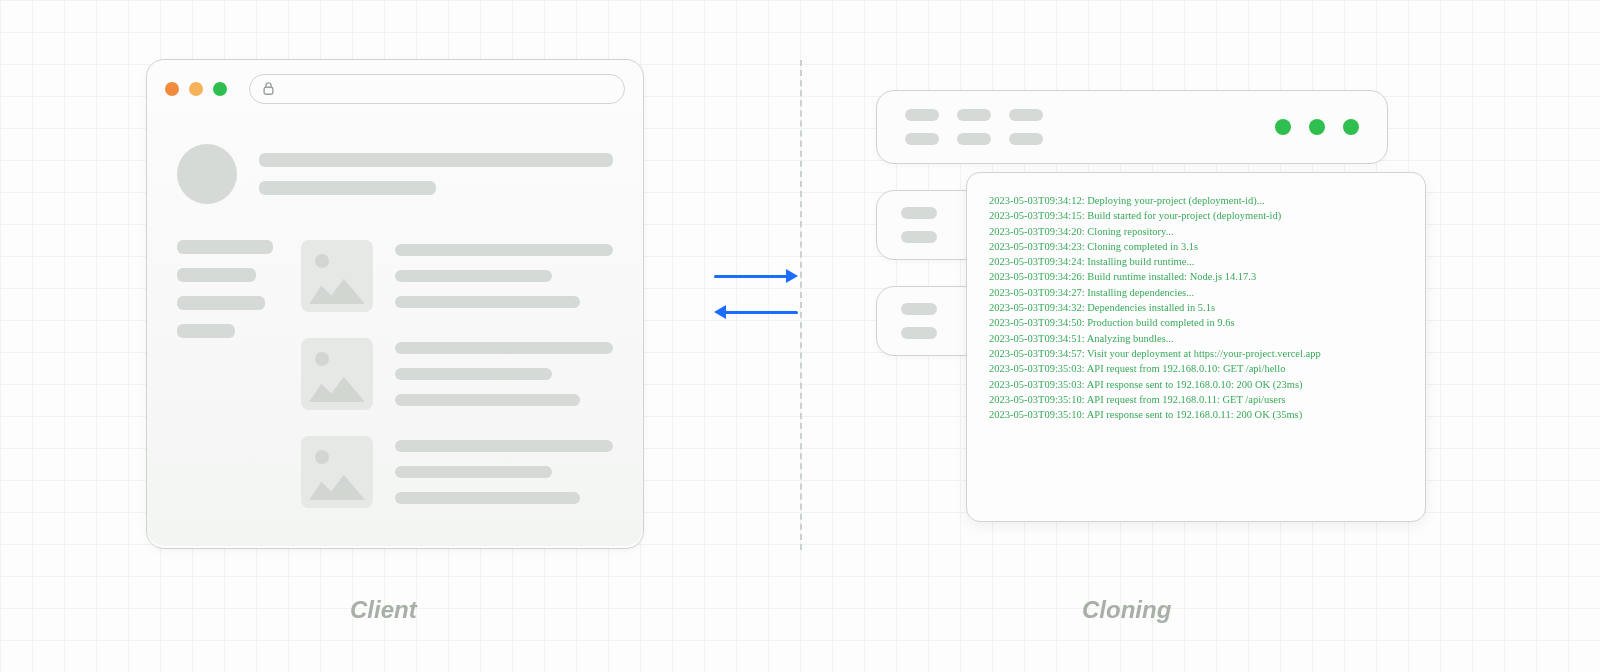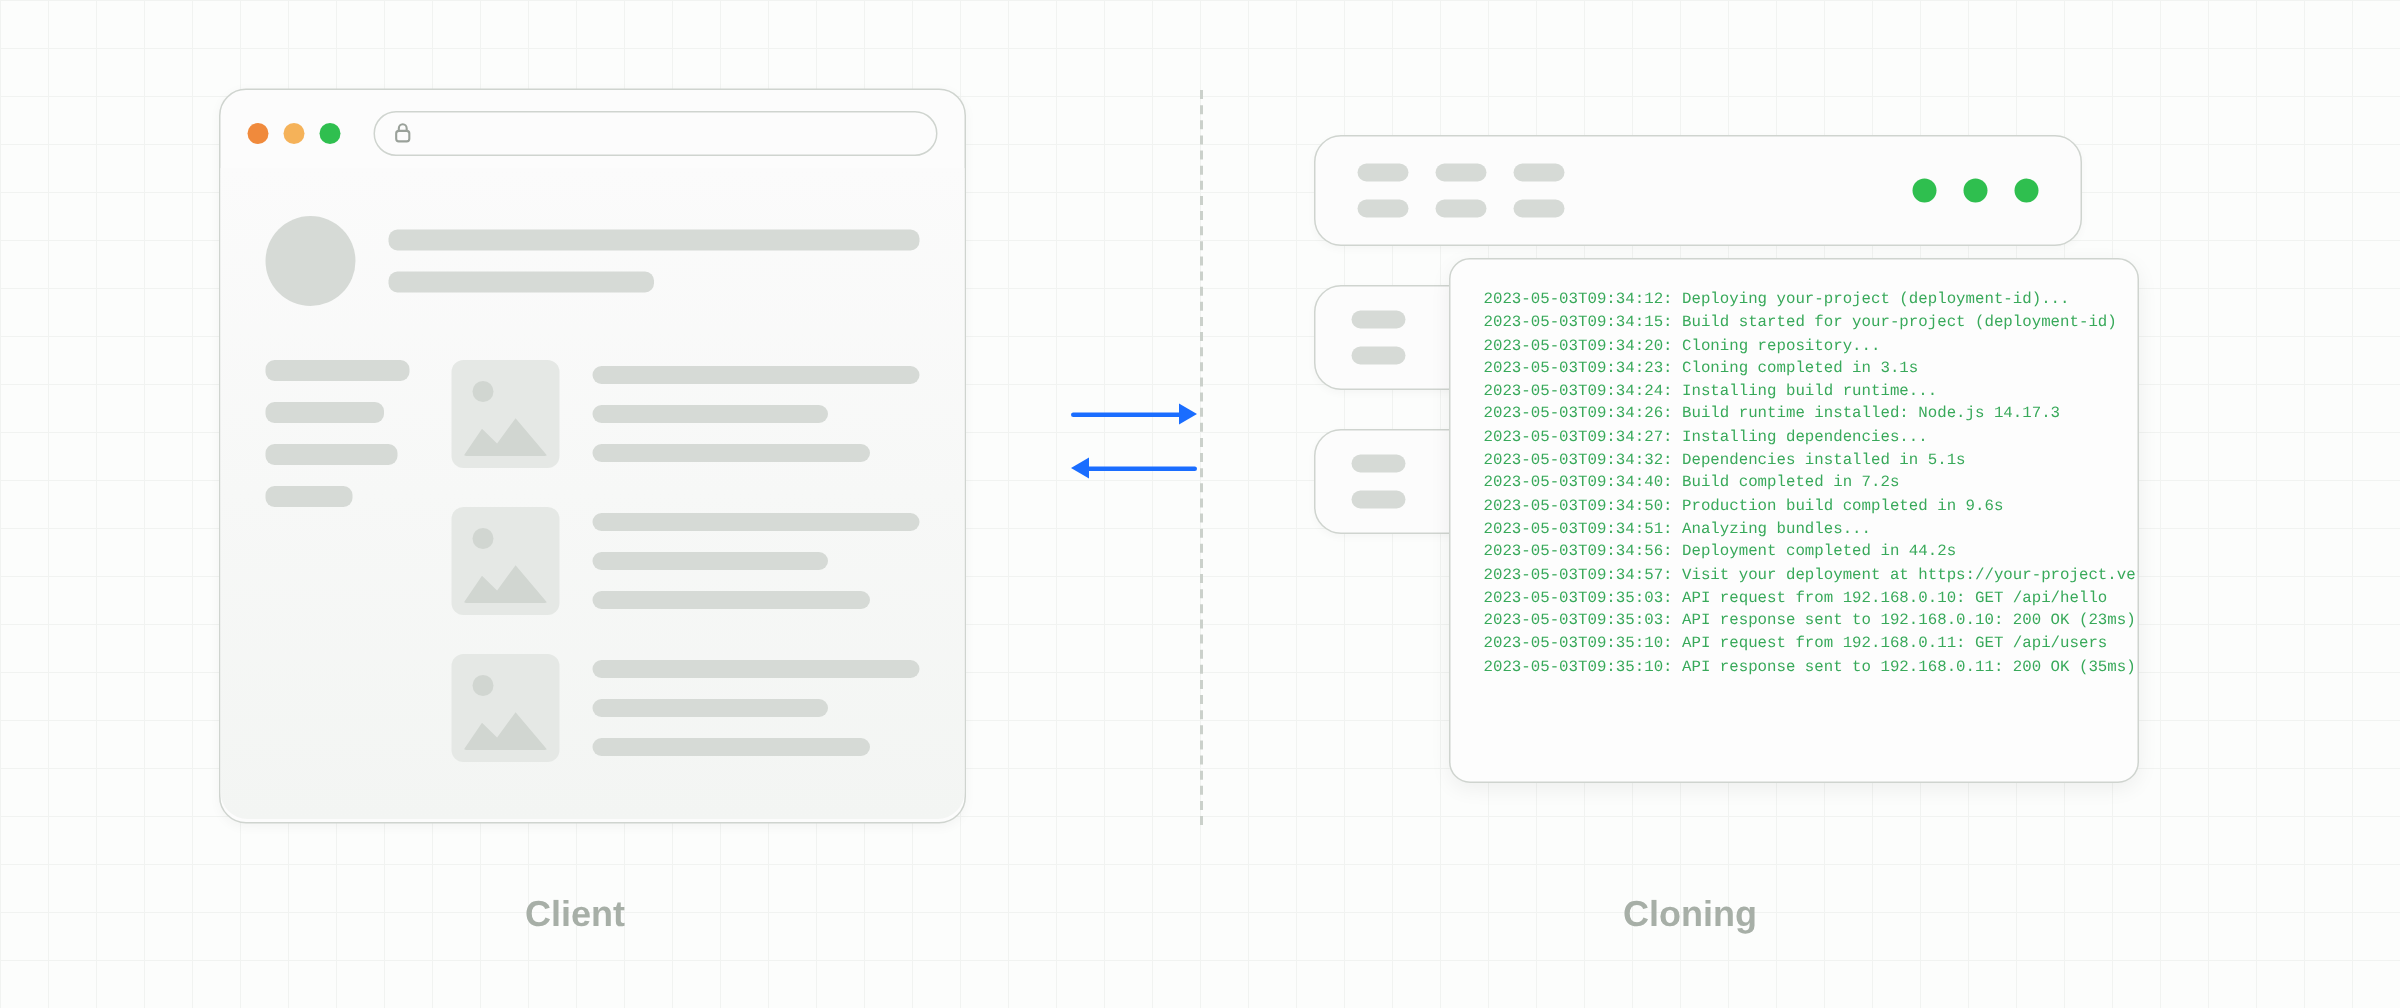--- a/index.html
+++ b/index.html
@@ -14,20 +14,21 @@
       linear-gradient(90deg, #f1f3f1 1px, transparent 1px) 0 0 / 32px 32px,
       #fcfdfc;
   }
 
   
   .label {
     position: absolute;
     font-size: 24px;
     font-weight: 600;
     color: #a7afa7;
+    font-style: italic;
   }
   .label-client { left: 350px; top: 596px; }
   .label-server { left: 1082px; top: 596px; }
 
   
   .divider {
     position: absolute;
     left: 800px;
     top: 60px;
     height: 490px;
@@ -166,21 +167,21 @@
     position:absolute; left:966px; top:172px;
     width:460px; height:350px;
     background:#fdfdfd;
     border:1px solid #cfd4cf;
     border-radius:14px;
     box-shadow:0 4px 14px rgba(0,0,0,.06);
     padding:20px 20px 14px 22px;
     overflow:hidden;
   }
   .term-line{
-    font-family: Liberation Mono, monospace;
+    font-family: Liberation Serif, serif;
     font-size:10.5px;
     line-height:15.3px;
     color:#38a95a;
     white-space:pre;
   }
 </style>
 </head>
 <body>
 
 <div class="divider"></div>
@@ -299,22 +300,20 @@
 <div class="terminal">
 
 <div class="term-line">2023-05-03T09:34:12: Deploying your-project (deployment-id)...</div>
     <div class="term-line">2023-05-03T09:34:15: Build started for your-project (deployment-id)</div>
     <div class="term-line">2023-05-03T09:34:20: Cloning repository...</div>
     <div class="term-line">2023-05-03T09:34:23: Cloning completed in 3.1s</div>
     <div class="term-line">2023-05-03T09:34:24: Installing build runtime...</div>
     <div class="term-line">2023-05-03T09:34:26: Build runtime installed: Node.js 14.17.3</div>
     <div class="term-line">2023-05-03T09:34:27: Installing dependencies...</div>
     <div class="term-line">2023-05-03T09:34:32: Dependencies installed in 5.1s</div>
-    <div class="term-line">2023-05-03T09:34:40: Build completed in 7.2s</div>
     <div class="term-line">2023-05-03T09:34:50: Production build completed in 9.6s</div>
     <div class="term-line">2023-05-03T09:34:51: Analyzing bundles...</div>
-    <div class="term-line">2023-05-03T09:34:56: Deployment completed in 44.2s</div>
     <div class="term-line">2023-05-03T09:34:57: Visit your deployment at https://your-project.vercel.app</div>
     <div class="term-line">2023-05-03T09:35:03: API request from 192.168.0.10: GET /api/hello</div>
     <div class="term-line">2023-05-03T09:35:03: API response sent to 192.168.0.10: 200 OK (23ms)</div>
     <div class="term-line">2023-05-03T09:35:10: API request from 192.168.0.11: GET /api/users</div>
     <div class="term-line">2023-05-03T09:35:10: API response sent to 192.168.0.11: 200 OK (35ms)</div>
   </div>
 
 </body></html>

